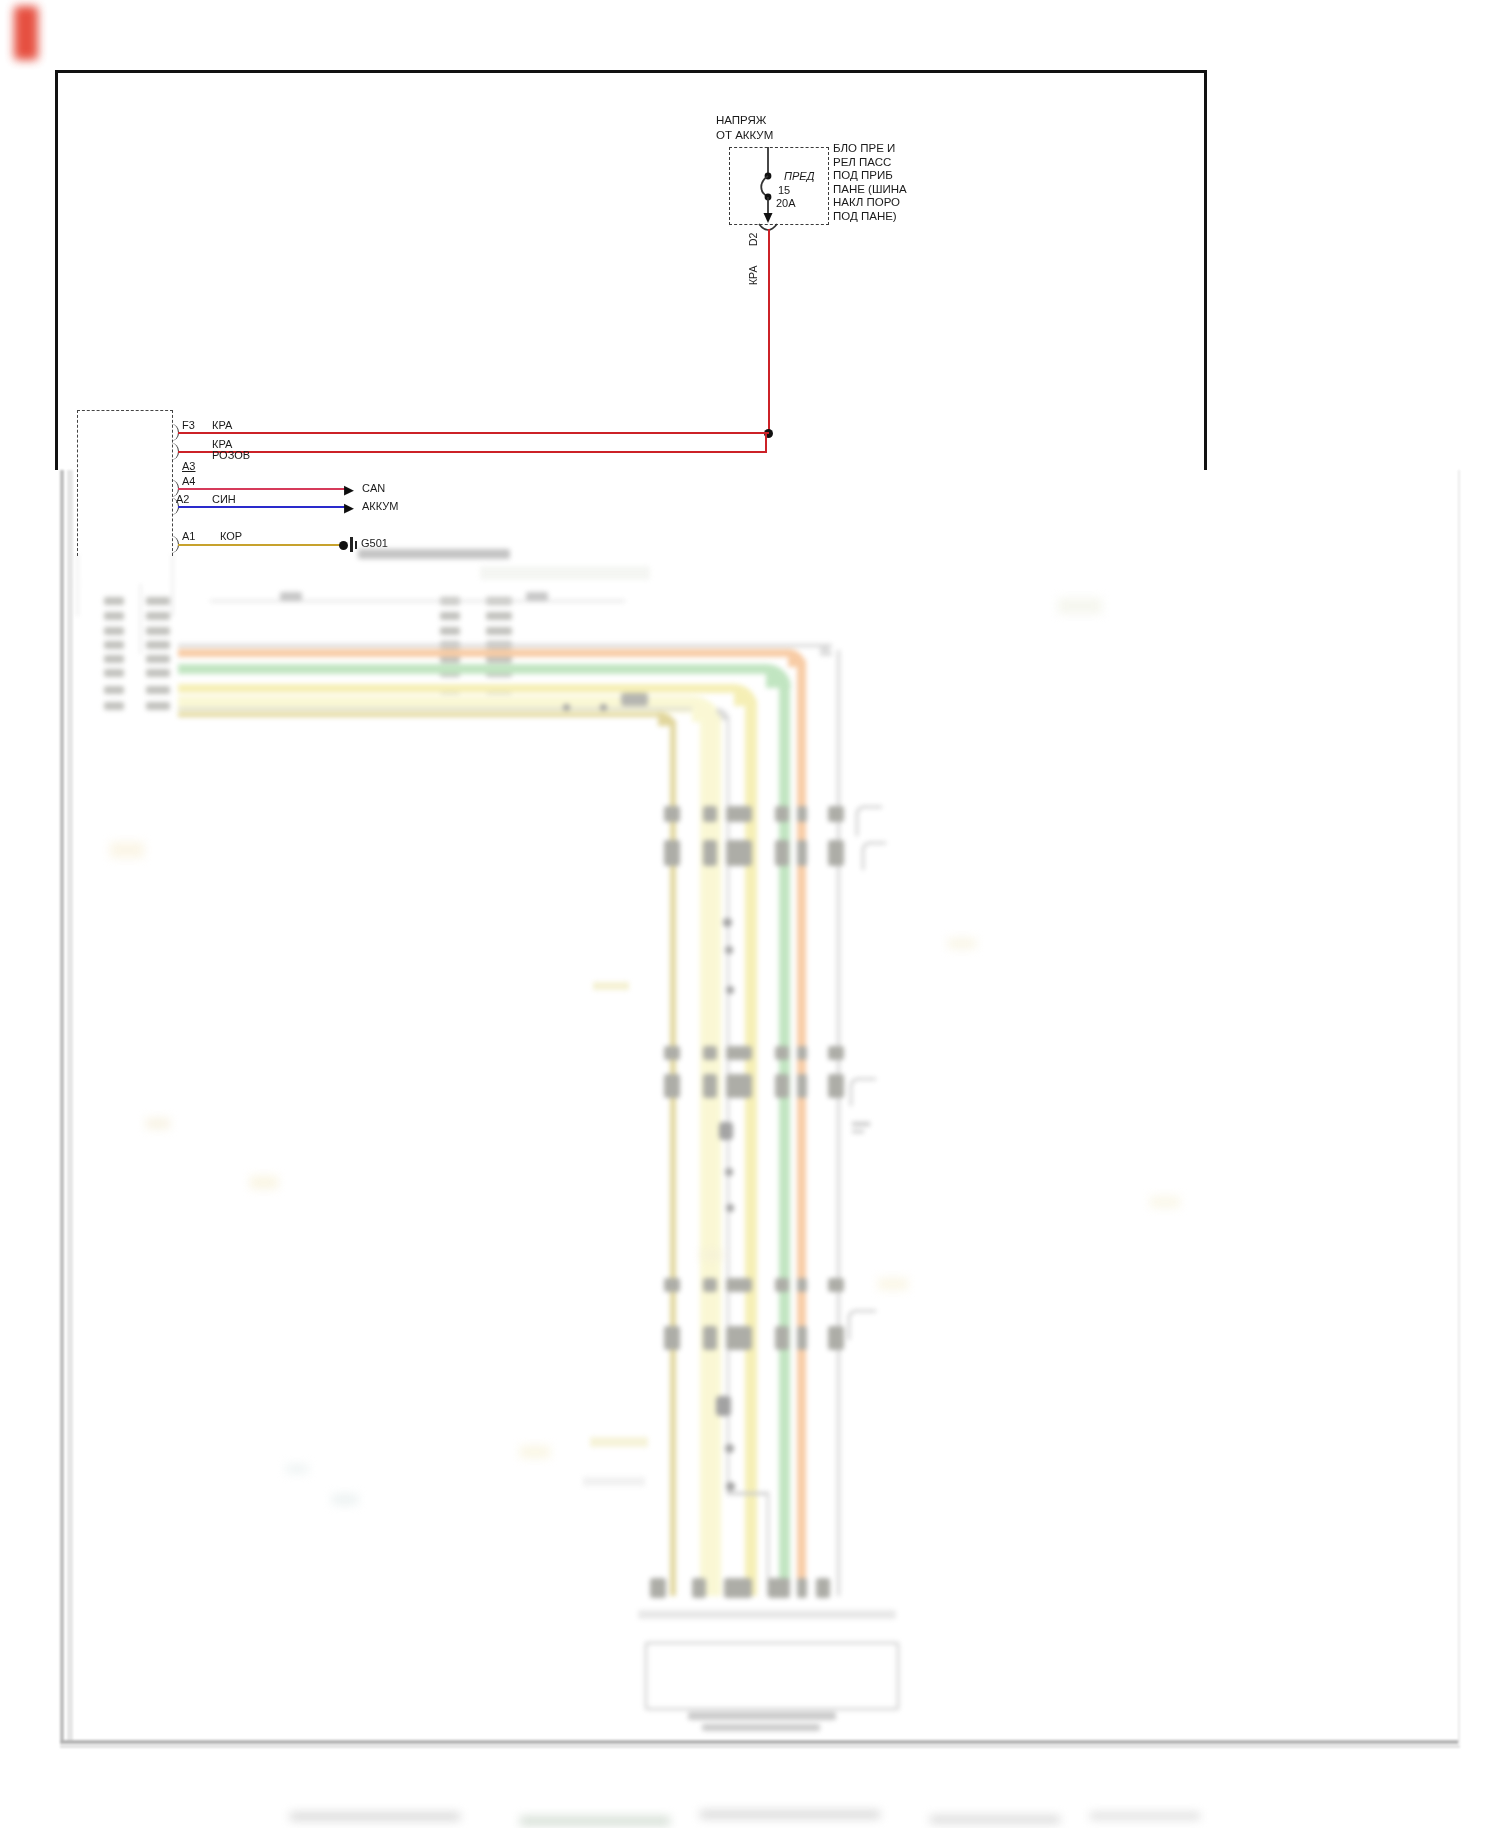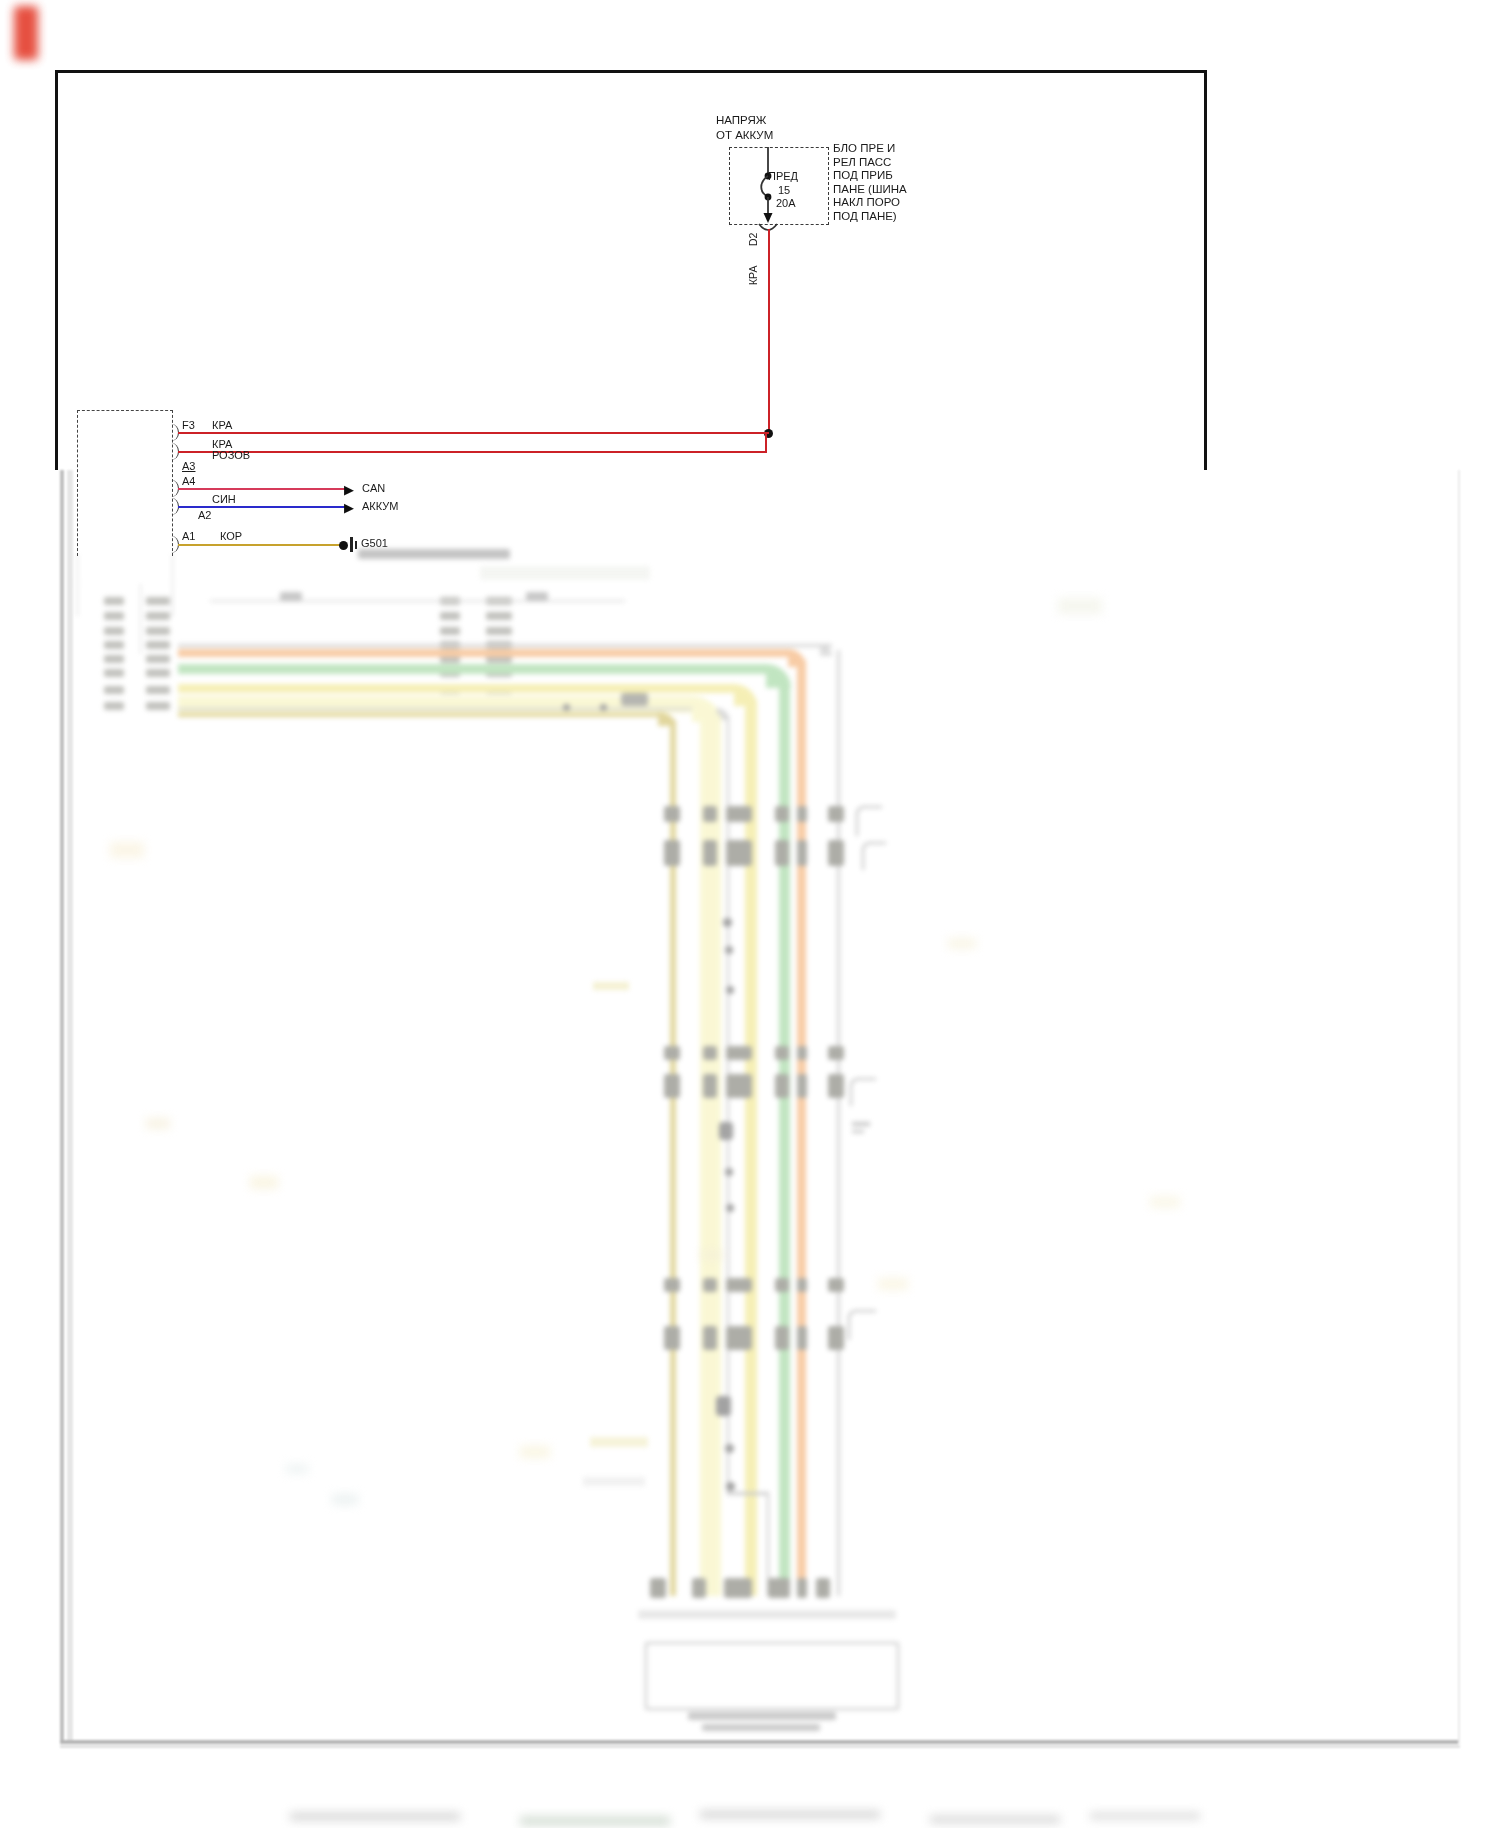--- a/index.html
+++ b/index.html
@@ -53,21 +53,21 @@
   <svg class="abs" style="left:740px;top:140px;" width="60" height="100" viewBox="0 0 60 100">
     <line x1="28" y1="7" x2="28" y2="36" stroke="#333" stroke-width="1.8"></line>
     <circle cx="28" cy="36" r="3.4" fill="#111"></circle>
     <path d="M28,36 C19,42 19,52 28,57" fill="none" stroke="#333" stroke-width="1.8"></path>
     <circle cx="28" cy="57" r="3.4" fill="#111"></circle>
     <line x1="28" y1="57" x2="28" y2="75" stroke="#333" stroke-width="1.8"></line>
     <polygon points="23.5,73 32.5,73 28,83" fill="#111"></polygon>
     <path d="M19,84 Q28,96 37,84" fill="none" stroke="#333" stroke-width="1.7"></path>
   </svg>
 
-  <div class="abs ts" style="left:768px;top:170px;">ПРЕД</div>
+  <div class="abs ts" style="left:784px;top:170px;font-style:italic;">ПРЕД</div>
   <div class="abs ts" style="left:778px;top:184px;">15</div>
   <div class="abs ts" style="left:776px;top:197px;">20A</div>
 
   <div class="abs t" style="left:833px;top:142px;line-height:13.6px;">
     <div>БЛО ПРЕ И</div>
     <div>РЕЛ ПАСС</div>
     <div>ПОД ПРИБ</div>
     <div>ПАНЕ (ШИНА</div>
     <div>НАКЛ ПОРО</div>
     <div>ПОД ПАНЕ)</div>
@@ -93,21 +93,21 @@
   <div class="wire" style="left:765.2px;top:433px;width:2.2px;height:20px;background:#cc2127;"></div>
 
   <div class="bracket" style="left:170px;top:480px;"></div>
   <div class="abs ts" style="left:182px;top:475px;">A4</div>
   <div class="abs ts" style="left:212px;top:449px;">РОЗОВ</div>
   <div class="wire" style="left:178px;top:488px;width:168px;height:2.4px;background:#d63a5a;"></div>
   <div class="abs arrowglyph" style="left:344px;top:483px;">▶</div>
   <div class="abs ts" style="left:362px;top:482px;">CAN</div>
 
   <div class="bracket" style="left:170px;top:498px;"></div>
-  <div class="abs ts" style="left:198px;top:493px;margin-top:16px;">A2</div>
+  <div class="abs ts" style="left:176px;top:493px;">A2</div>
   <div class="abs ts" style="left:212px;top:493px;">СИН</div>
   <div class="wire" style="left:178px;top:506px;width:168px;height:2.4px;background:#2a2acc;"></div>
   <div class="abs arrowglyph" style="left:344px;top:501px;">▶</div>
   <div class="abs ts" style="left:362px;top:500px;">АККУМ</div>
 
   <div class="bracket" style="left:170px;top:536px;"></div>
   <div class="abs ts" style="left:182px;top:530px;">A1</div>
   <div class="abs ts" style="left:220px;top:530px;">КОР</div>
   <div class="wire" style="left:178px;top:544px;width:166px;height:2.4px;background:#c7a22d;"></div>
   <div class="dot" style="left:339px;top:541px;width:9px;height:9px;"></div>

